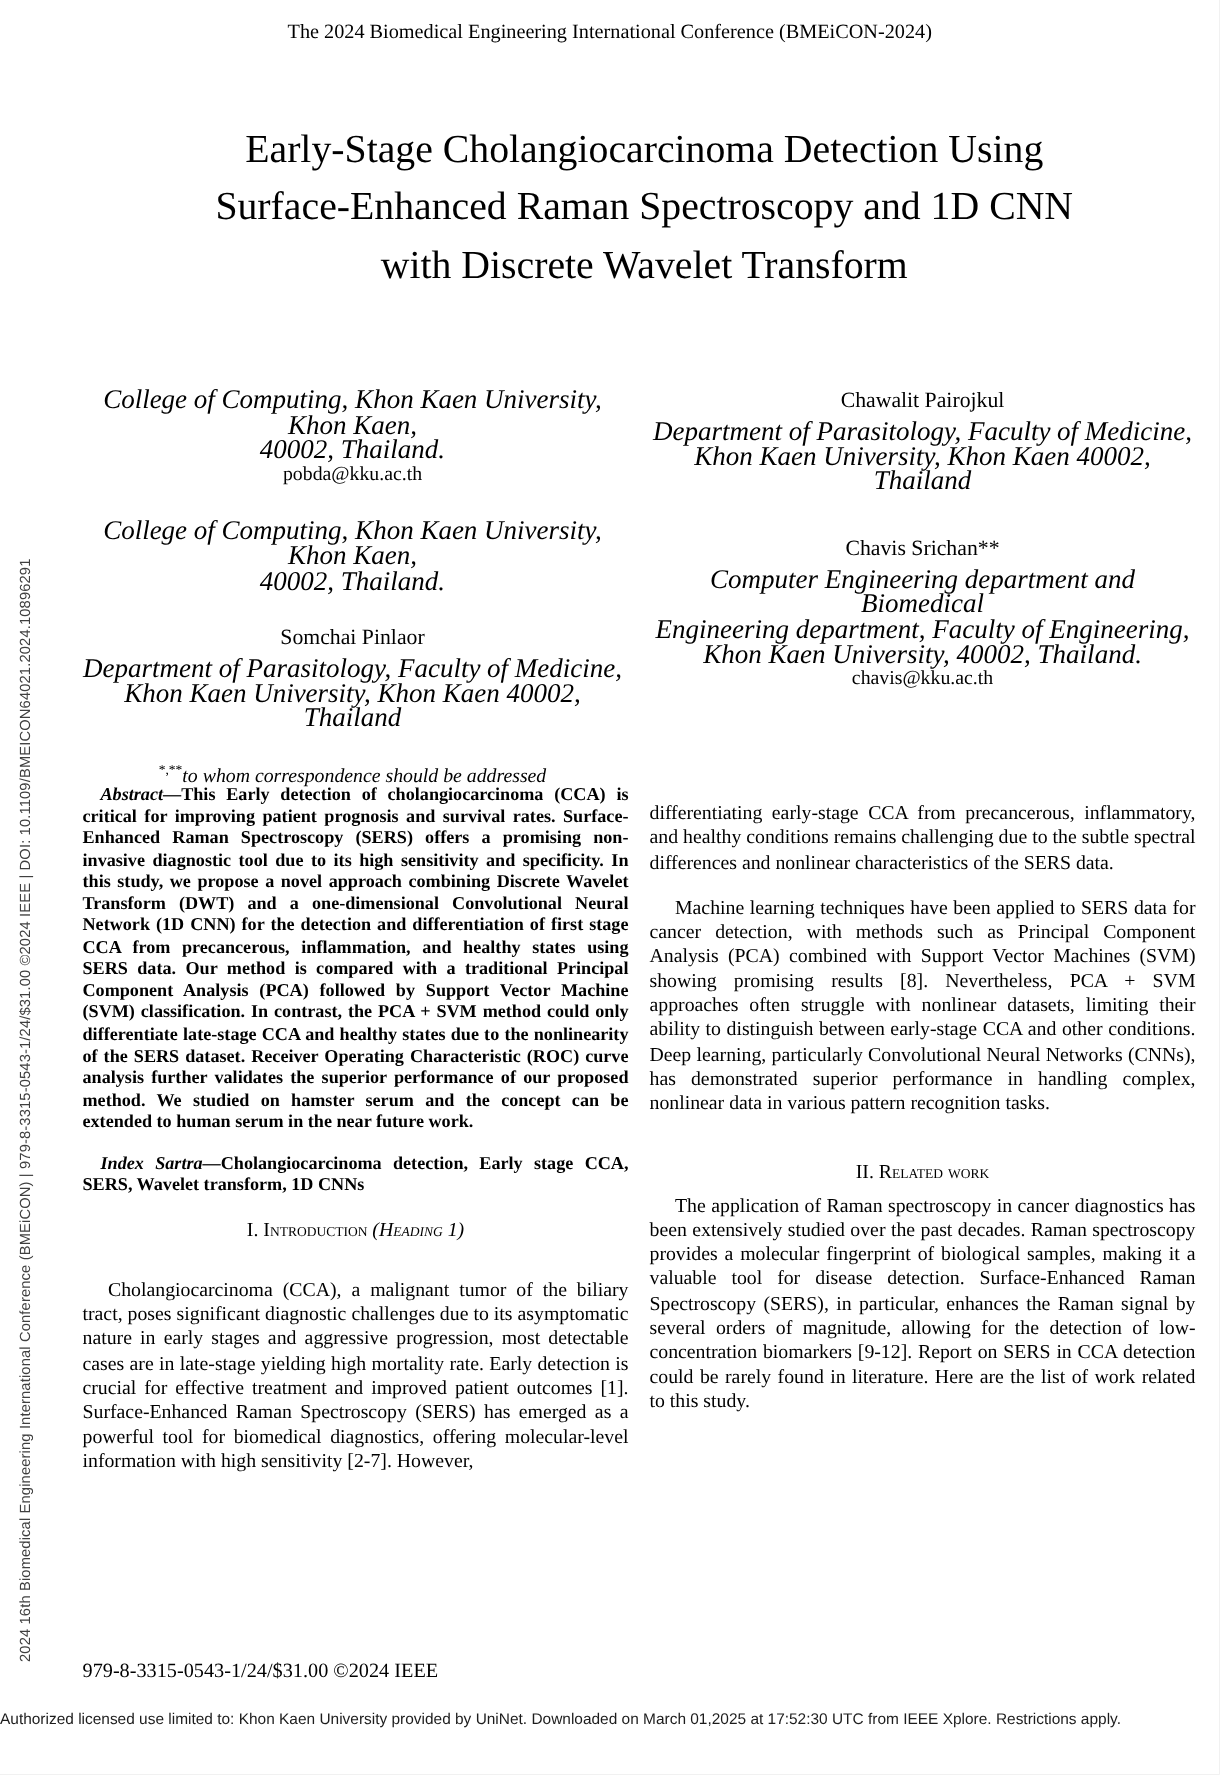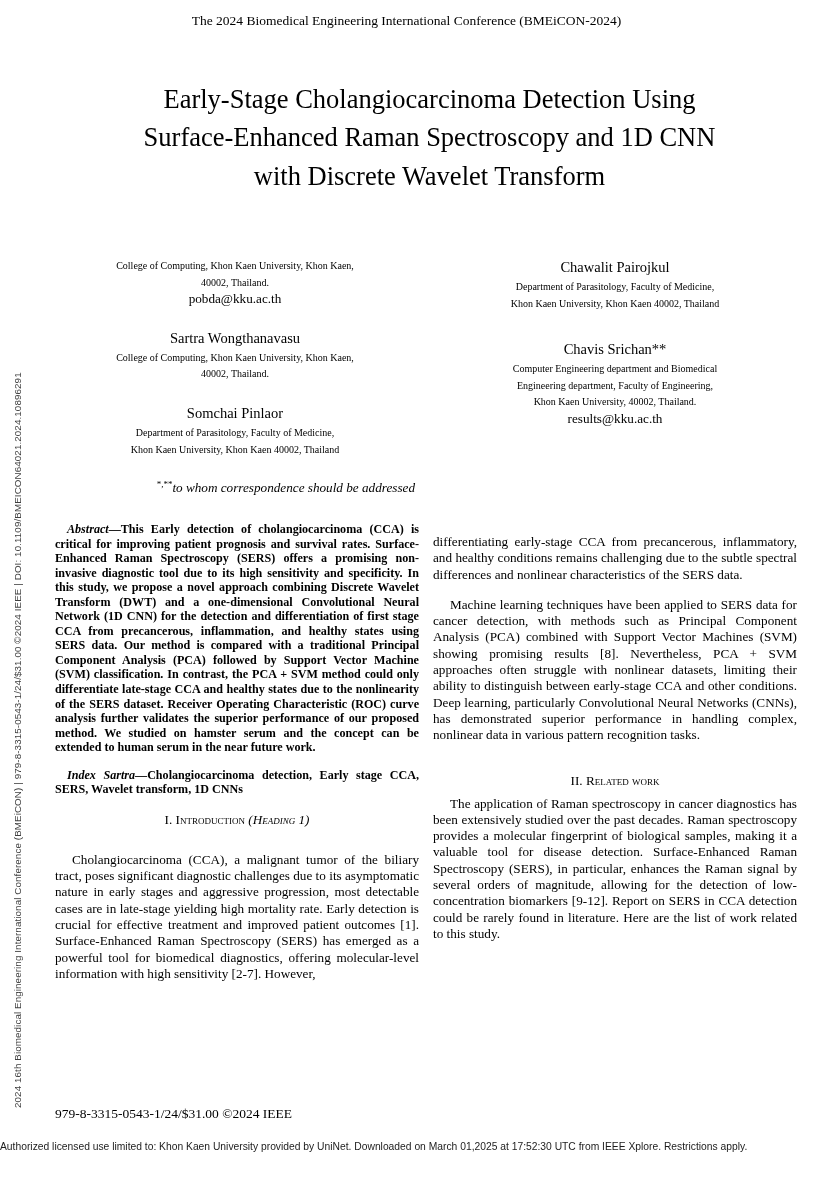--- a/index.html
+++ b/index.html
@@ -50,24 +50,24 @@
     left: 55px;
     width: 740px;
     display: grid;
     grid-template-columns: 360px 360px;
     column-gap: 20px;
   }
   .author-col { display: block; }
   .author-block { text-align: center; margin-bottom: 21px; }
   .author-block.gap-lg { margin-bottom: 28px; }
   .author-name { font-size: 14.5px; line-height: 19px; margin-bottom: 2px; }
-  .author-aff { font-size: 10px; line-height: 16.6px; }
+  .author-aff { font-style: italic; font-size: 18px; line-height: 16.6px; }
   .author-email { font-size: 13.2px; line-height: 16.6px; }
   .correspondence {
-    text-align: right;
+    text-align: center;
     font-style: italic;
     font-size: 13.2px;
     margin-top: 14px;
   }
   .correspondence sup { font-size: 9px; font-style: normal; }
   .col-left  { position: absolute; top: 522px; left: 55px;  width: 364px; }
   .col-right { position: absolute; top: 534px; left: 433px; width: 364px; }
   .abstract-p, .index-p {
     font-weight: bold;
     font-size: 12.1px;
@@ -127,21 +127,20 @@
   </h1>
 
   <div class="authors">
     <div class="author-col">
       <div class="author-block">
         <div class="author-aff">College of Computing, Khon Kaen University, Khon Kaen,</div>
         <div class="author-aff">40002, Thailand.</div>
         <div class="author-email">pobda@kku.ac.th</div>
       </div>
       <div class="author-block">
-        <div class="author-name">Sartra Wongthanavasu</div>
         <div class="author-aff">College of Computing, Khon Kaen University, Khon Kaen,</div>
         <div class="author-aff">40002, Thailand.</div>
       </div>
       <div class="author-block">
         <div class="author-name">Somchai Pinlaor</div>
         <div class="author-aff">Department of Parasitology, Faculty of Medicine,</div>
         <div class="author-aff">Khon Kaen University, Khon Kaen 40002, Thailand</div>
       </div>
       <div class="correspondence"><sup>*,**</sup><span>to whom correspondence should be addressed</span></div>
     </div>
@@ -149,21 +148,21 @@
       <div class="author-block gap-lg">
         <div class="author-name">Chawalit Pairojkul</div>
         <div class="author-aff">Department of Parasitology, Faculty of Medicine,</div>
         <div class="author-aff">Khon Kaen University, Khon Kaen 40002, Thailand</div>
       </div>
       <div class="author-block">
         <div class="author-name">Chavis Srichan**</div>
         <div class="author-aff">Computer Engineering department and Biomedical</div>
         <div class="author-aff">Engineering department, Faculty of Engineering,</div>
         <div class="author-aff">Khon Kaen University, 40002, Thailand.</div>
-        <div class="author-email">results@kku.ac.th</div>
+        <div class="author-email">chavis@kku.ac.th</div>
       </div>
     </div>
   </div>
 
   <div class="col-left">
     <p class="abstract-p"><span class="lbl-italic">Abstract</span><span>—This Early detection of cholangiocarcinoma (CCA) is critical for improving patient prognosis and survival rates. Surface-Enhanced Raman Spectroscopy (SERS) offers a promising non-invasive diagnostic tool due to its high sensitivity and specificity. In this study, we propose a novel approach combining Discrete Wavelet Transform (DWT) and a one-dimensional Convolutional Neural Network (1D CNN) for the detection and differentiation of first stage CCA from precancerous, inflammation, and healthy states using SERS data. Our method is compared with a traditional Principal Component Analysis (PCA) followed by Support Vector Machine (SVM) classification. In contrast, the PCA + SVM method could only differentiate late-stage CCA and healthy states due to the nonlinearity of the SERS dataset. Receiver Operating Characteristic (ROC) curve analysis further validates the superior performance of our proposed method. We studied on hamster serum and the concept can be extended to human serum in the near future work.</span></p>
     <p class="index-p"><span class="lbl-italic">Index Sartra</span><span>—Cholangiocarcinoma detection, Early stage CCA, SERS, Wavelet transform, 1D CNNs</span></p>
     <h2 class="section-heading heading-1"><span>I.</span> <span>Introduction </span><span class="heading-suffix">(Heading 1)</span></h2>
     <p class="body-p indent">Cholangiocarcinoma (CCA), a malignant tumor of the biliary tract, poses significant diagnostic challenges due to its asymptomatic nature in early stages and aggressive progression, most detectable cases are in late-stage yielding high mortality rate. Early detection is crucial for effective treatment and improved patient outcomes [1]. Surface-Enhanced Raman Spectroscopy (SERS) has emerged as a powerful tool for biomedical diagnostics, offering molecular-level information with high sensitivity [2-7]. However,</p>
   </div>

